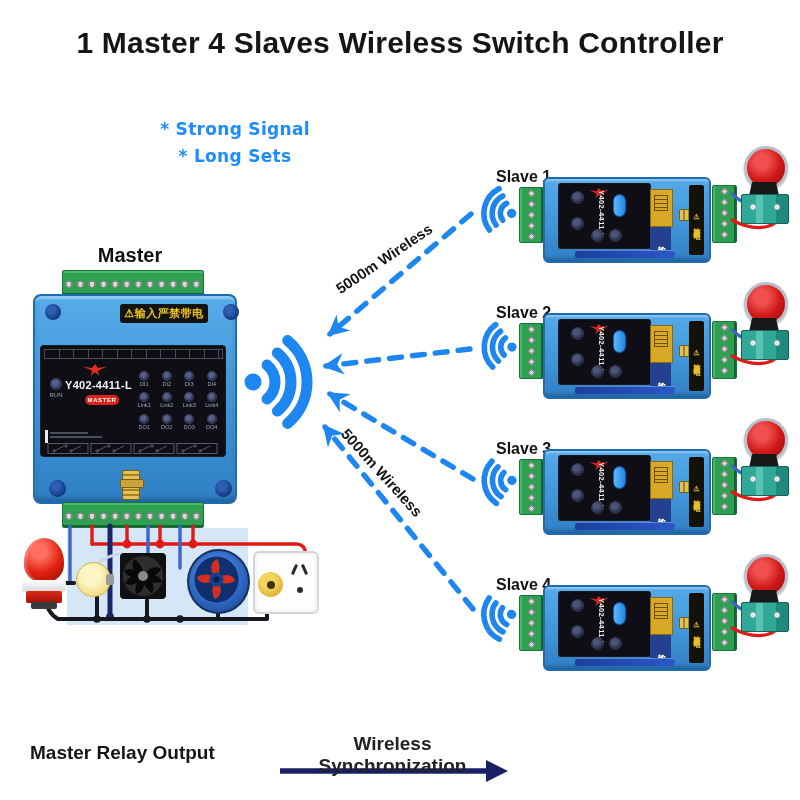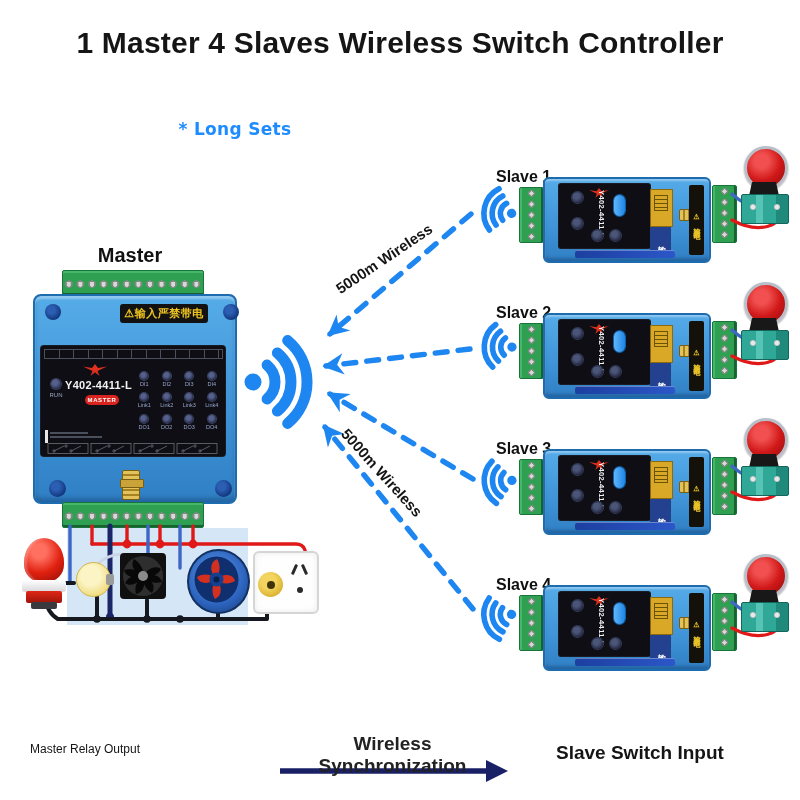--- a/index.html
+++ b/index.html
@@ -98,32 +98,33 @@
            background:radial-gradient(circle at 38% 32%,#F25050 0 20%,#D01818 55%,#8E0E0E 100%);box-shadow:0 1px 2px rgba(0,0,0,.4);}
   .btn-hex{left:13px;top:38px;width:30px;height:14px;background:#181818;clip-path:polygon(10% 0,90% 0,100% 100%,0 100%);}
   .btn-contact{left:5px;top:50px;width:46px;height:28px;border:1px solid #14655C;border-radius:2px;
            background:linear-gradient(90deg,#2FA898 0 30%,#55C4B4 30% 45%,#2FA898 45% 75%,#1F8A7C 75%);}
   .btn-screw{width:6px;height:6px;border-radius:50%;background:radial-gradient(circle,#E8E8E8 0 40%,#8A8A8A 100%);top:9px;}
 
   
   .range-lbl{width:132px;text-align:center;font-size:15px;font-weight:600;color:#141414;}
   .range-top{left:318px;top:250px;transform:rotate(-34deg);}
   .range-bottom{left:316px;top:464px;transform:rotate(48deg);}
-  .footer-left{left:30px;top:742px;width:200px;font-size:12px;font-weight:400;color:#151515;}
+  .footer-left{left:30px;top:742px;width:200px;font-size:19px;font-weight:700;color:#151515;}
   .footer-center{left:300px;top:733px;width:185px;text-align:center;font-size:19px;font-weight:700;color:#222;}
   .footer-right{left:556px;top:742px;width:210px;font-size:19px;font-weight:600;color:#151515;}
   svg.overlay{left:0;top:0;pointer-events:none;}
 </style>
 </head>
 <body>
 
 <div id="stage">
 
   <div class="abs title">1 Master 4 Slaves Wireless Switch Controller</div>
   <div class="abs features">
+    <div>* Strong Signal</div>
     <div>* Long Sets</div>
   </div>
 
   <div class="abs master-label">Master</div>
   <div class="abs master">
     <div class="abs m-term m-term-top"></div>
     <div class="abs m-body">
       <div class="abs hole" style="left:10px;top:8px;width:16px;height:16px;"></div>
       <div class="abs hole" style="left:188px;top:8px;width:16px;height:16px;"></div>
       <div class="abs hole" style="left:14px;top:184px;width:17px;height:17px;"></div>
@@ -526,15 +527,14 @@
       <div class="abs btn-hex"></div>
       <div class="abs btn-contact">
         <div class="abs btn-screw" style="left:8px;"></div>
         <div class="abs btn-screw" style="left:32px;"></div>
       </div>
     </div>
   </div>
 
   <div class="abs footer-left">Master Relay Output</div>
   <div class="abs footer-center">Wireless Synchronization</div>
-  <div class="abs footer-right">Slave Switch Input</div>
 
 </div>
 
 </body></html>

